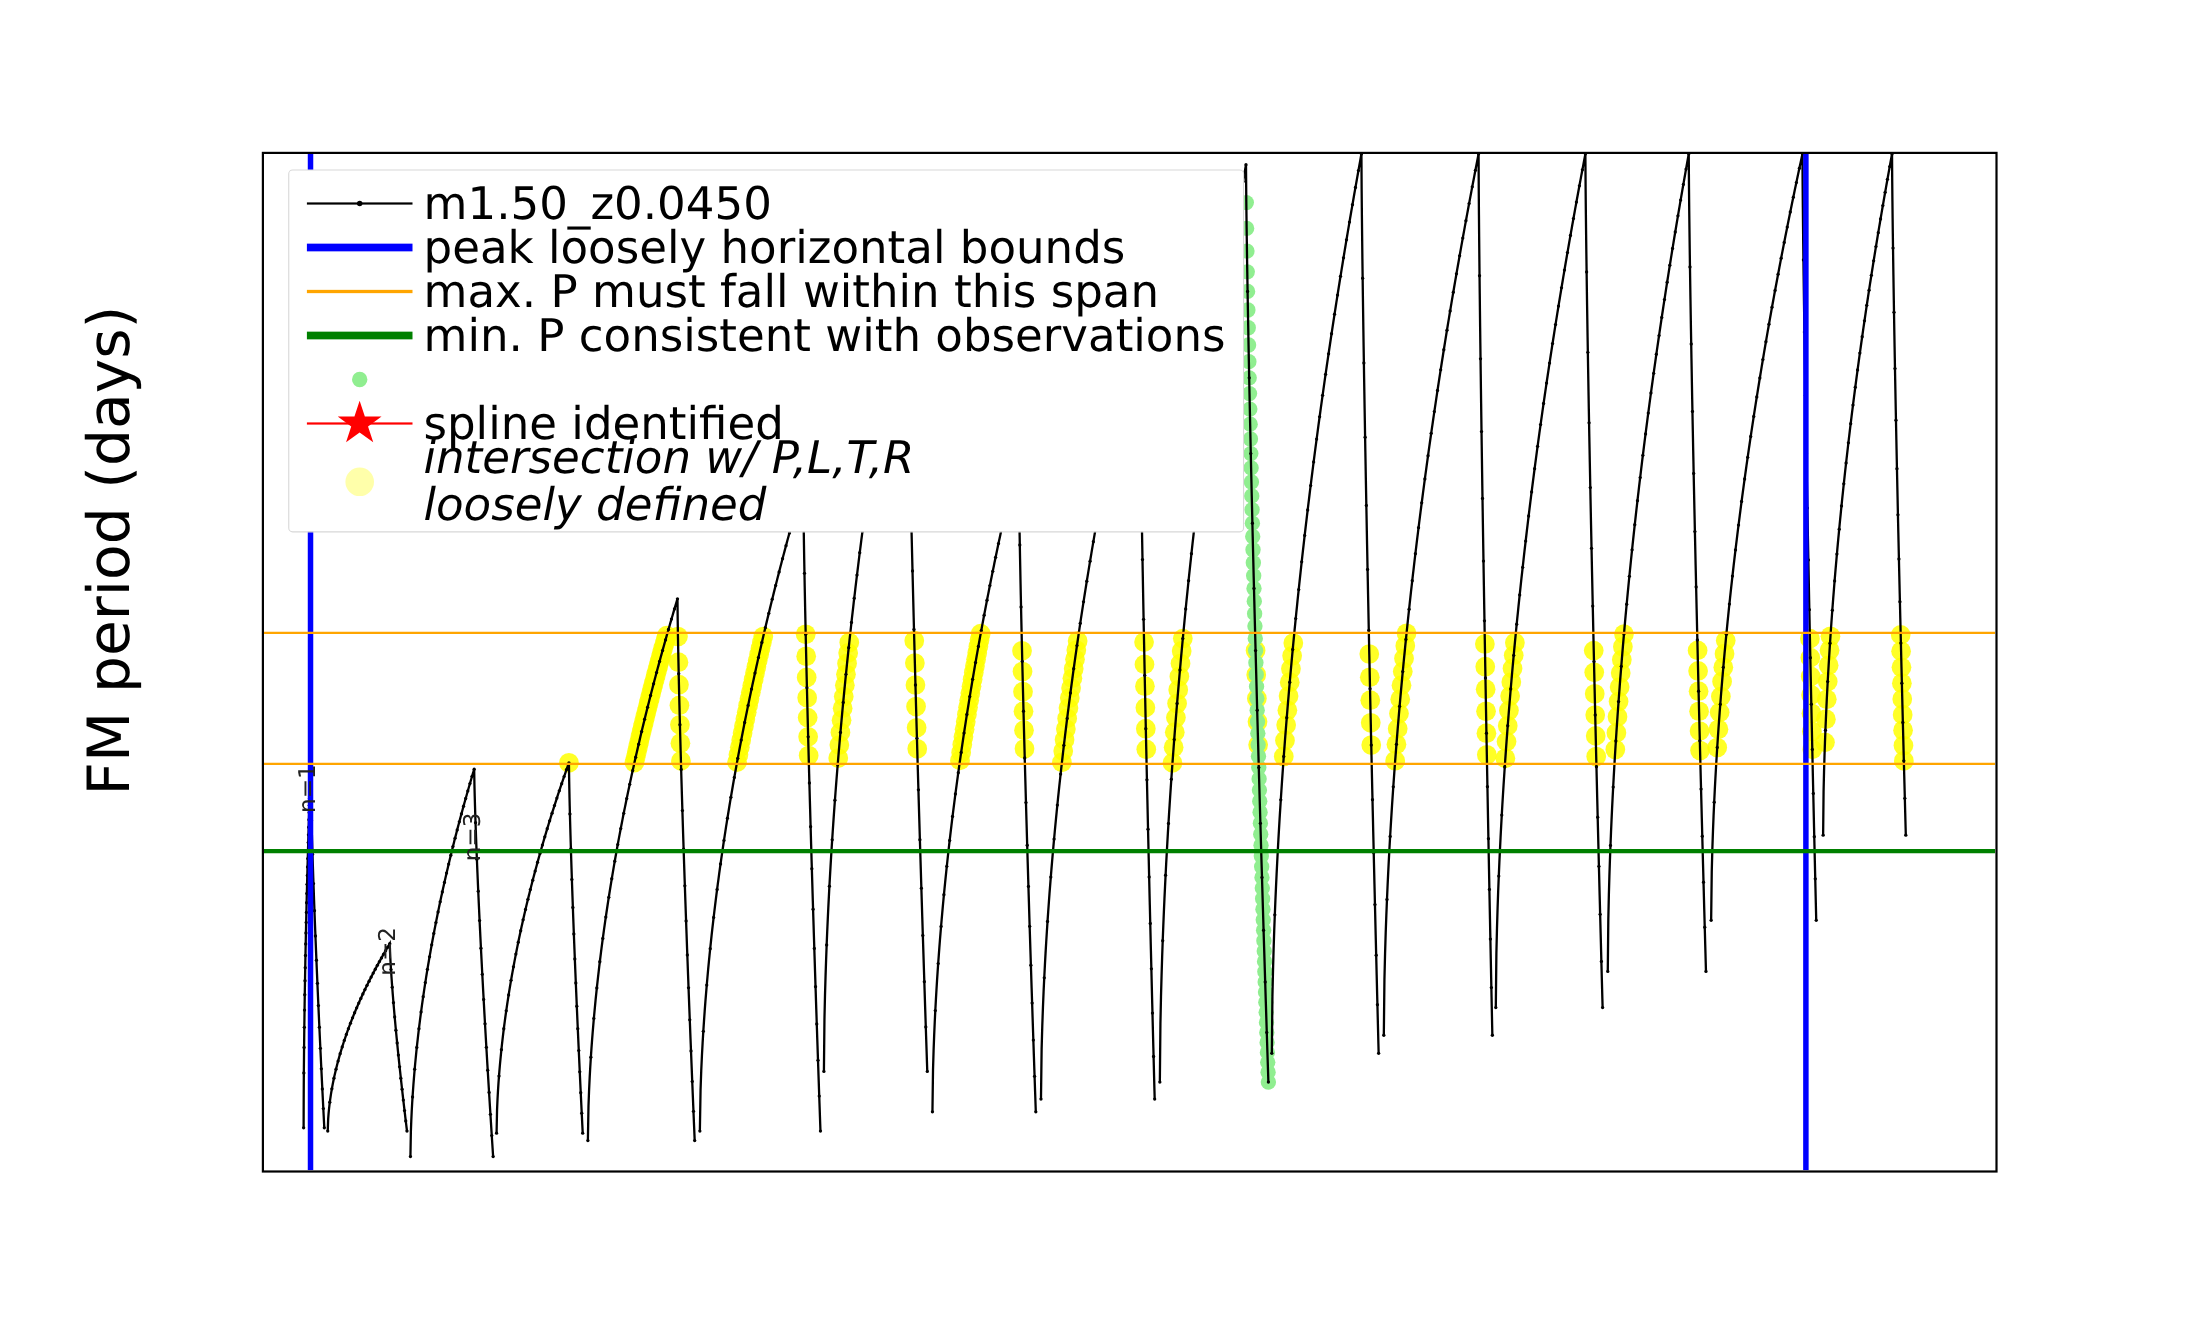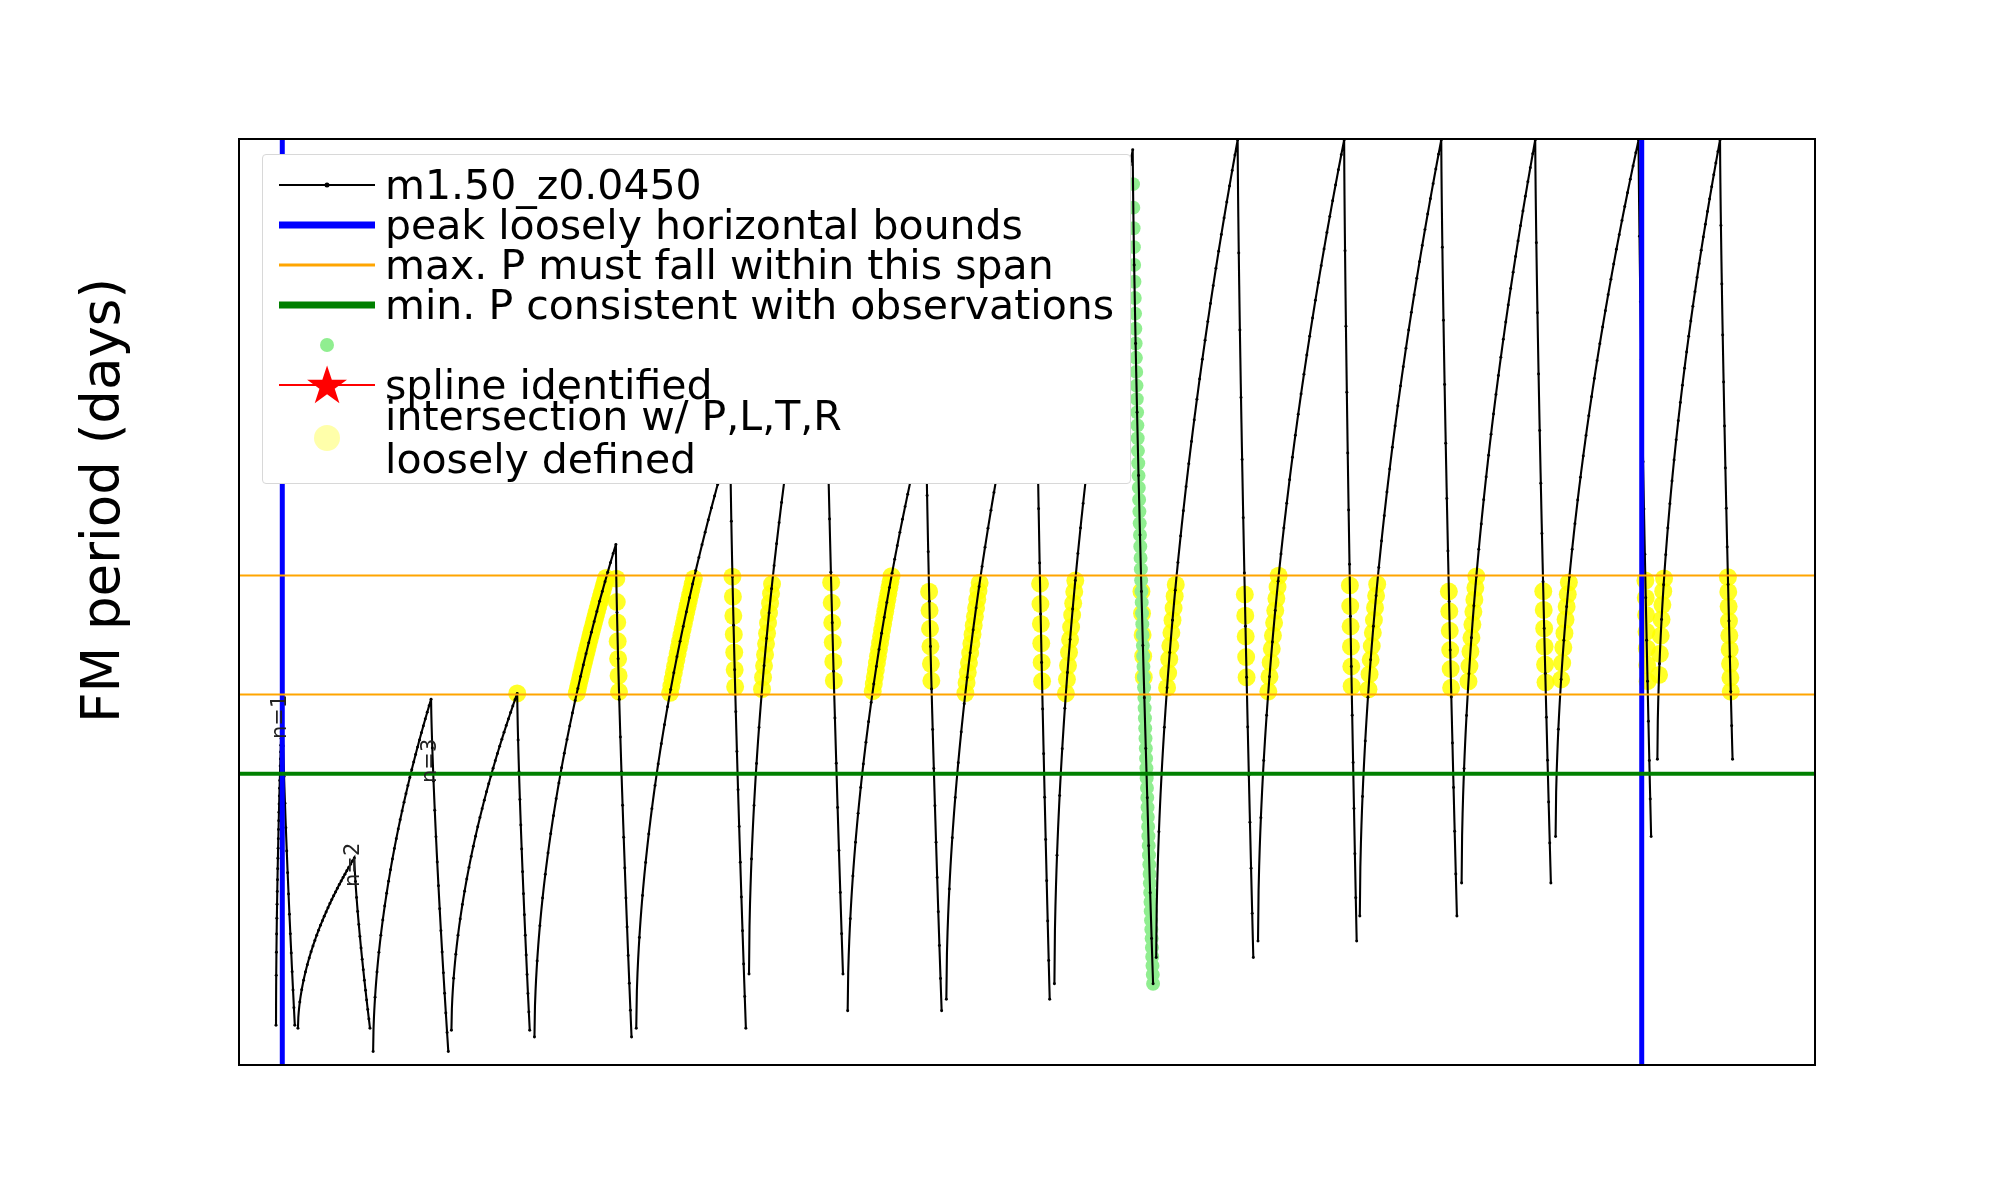--- a/index.html
+++ b/index.html
@@ -43,21 +43,21 @@
   }
 
   
   #legend{
     position:absolute;left:22px;top:14px;
     background:#fff;border:1.4px solid #d8d8d8;border-radius:4px;
     padding:10px 16px 12px 12px;
     box-sizing:border-box;
   }
   .legend-row{display:flex;align-items:center;height:40px;}
-  .legend-row.two-line{height:66px;}
+  .legend-row.two-line{height:66px;font-style:italic;}
   .legend-key{width:104px;min-width:104px;height:40px;position:relative;}
   .legend-text{font-size:41px;color:#000;line-height:1.04;padding-left:6px;white-space:pre-line;}
   .key-line{position:absolute;left:4px;top:50%;width:96px;transform:translateY(-50%);}
   .key-dot{position:absolute;left:50%;top:50%;transform:translate(-50%,-50%);border-radius:50%;}
   .key-star{position:absolute;left:50%;top:50%;transform:translate(-50%,-50%);font-size:52px;line-height:1;color:#ff0000;}
   .key-marker-sm{position:absolute;left:50%;top:50%;transform:translate(-50%,-50%);width:5px;height:5px;border-radius:50%;background:#000;}
 </style>
 </head>
 <body>
 

